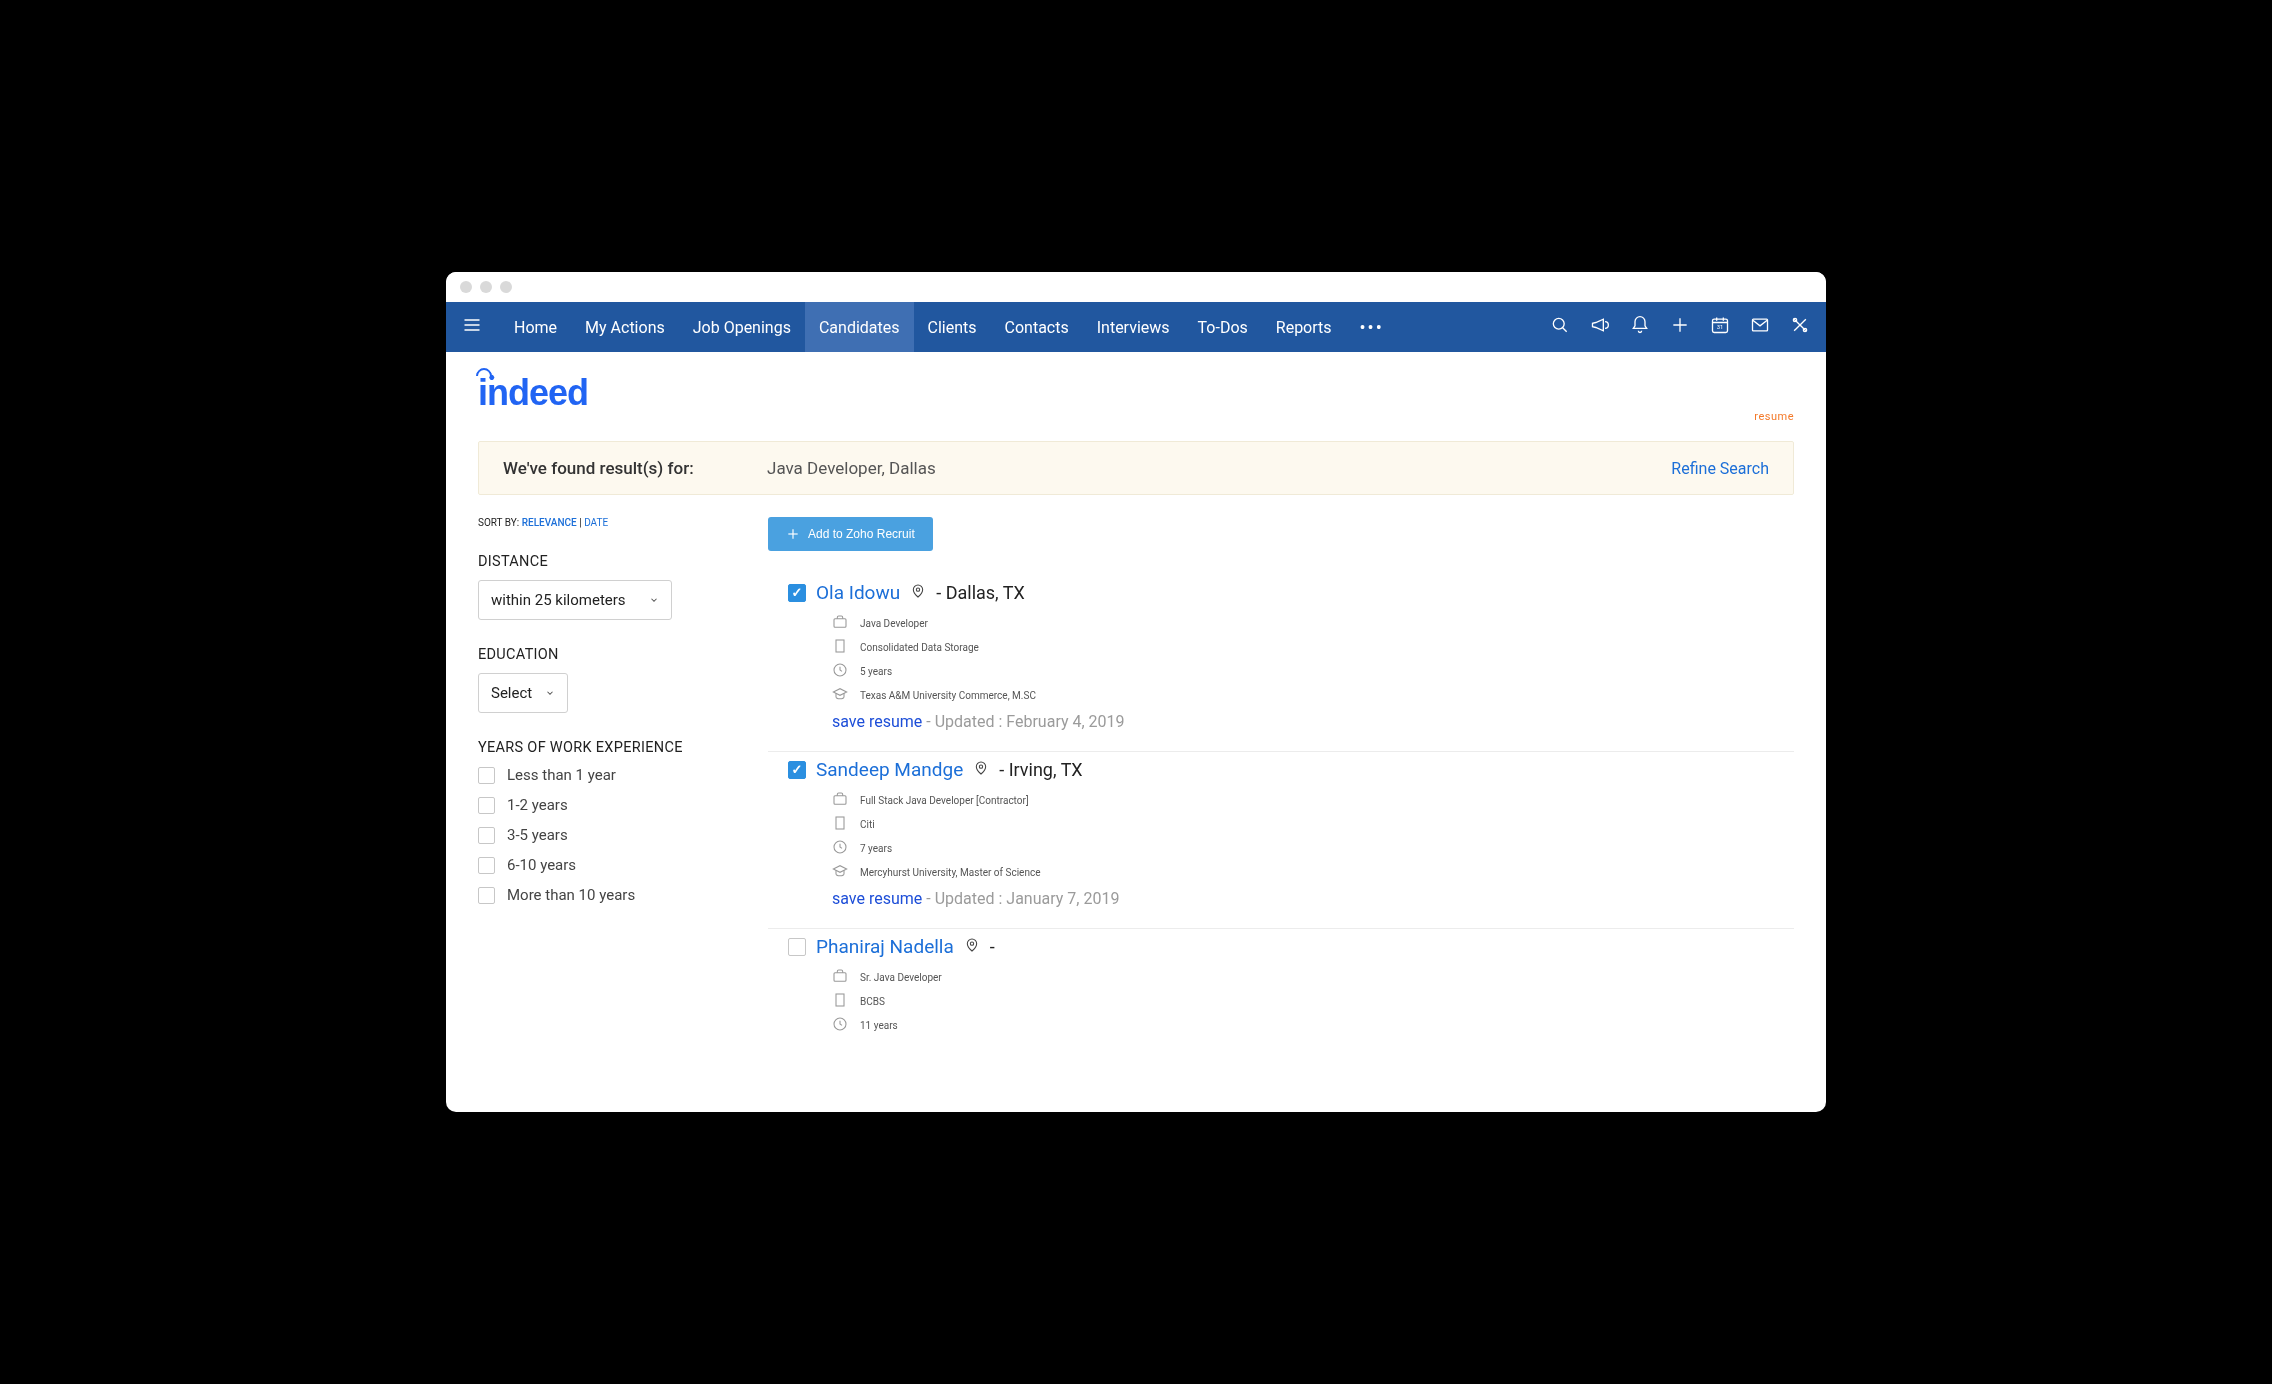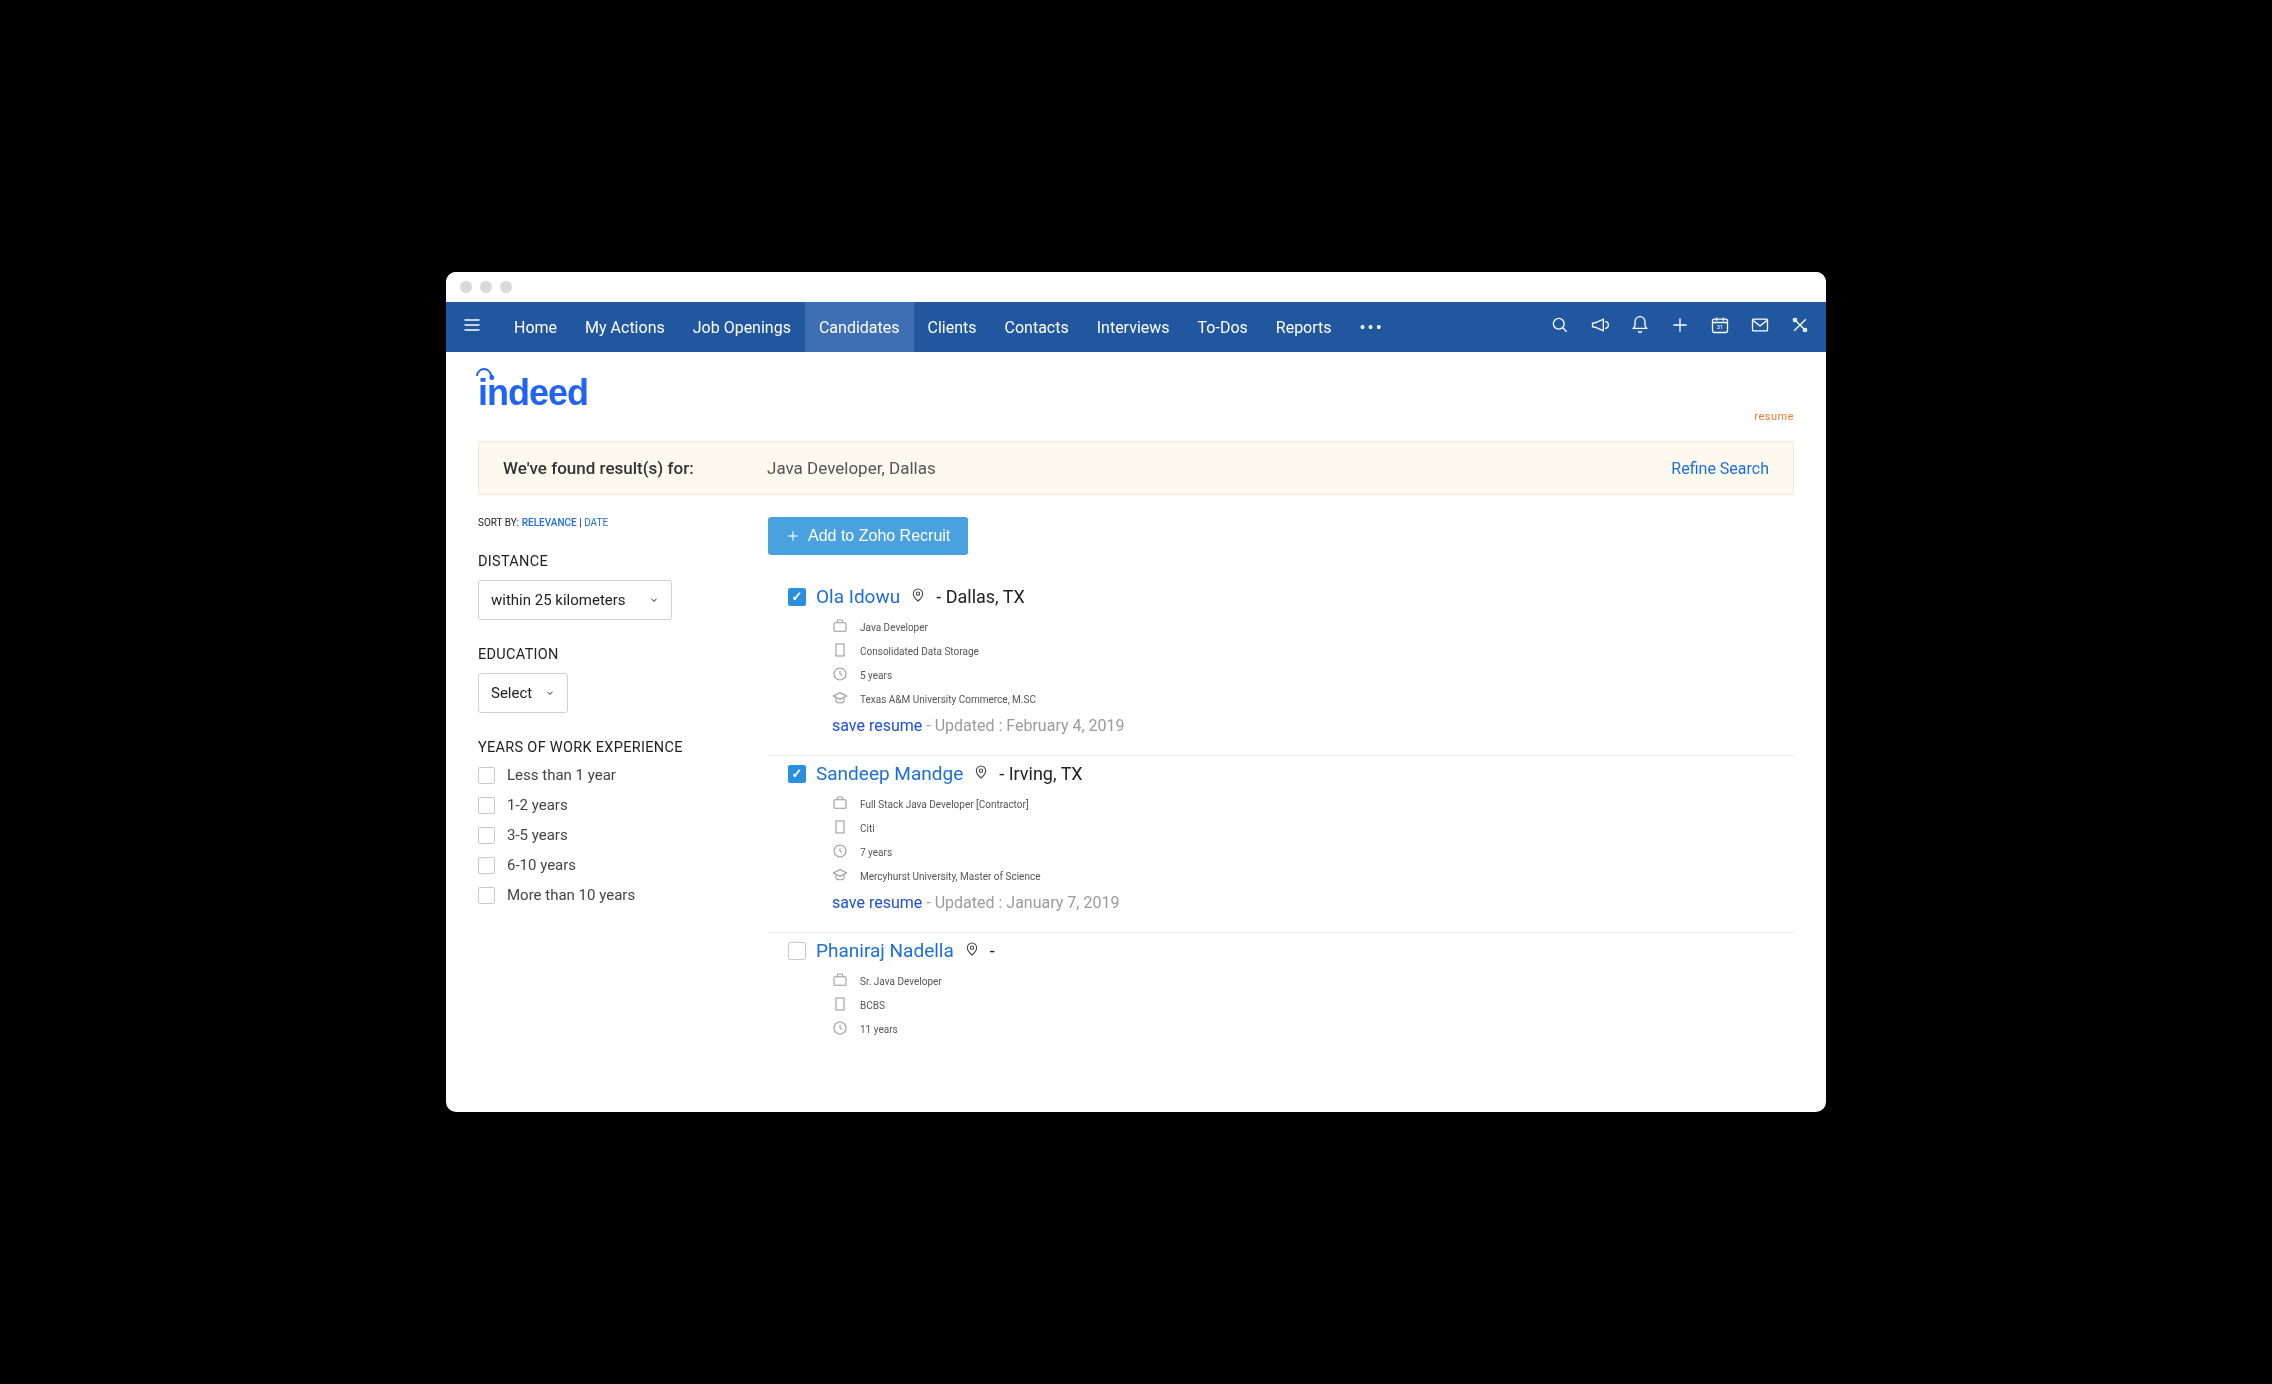--- a/index.html
+++ b/index.html
@@ -124,21 +124,21 @@
   .check-row { display: flex; align-items: center; gap: 12px; margin-bottom: 12px; cursor: pointer; }
   .check-box {
     width: 17px; height: 17px; border: 1.5px solid #c7c7c7; border-radius: 2px; background: #fff;
     flex: none;
   }
   .check-label { color: #444; font-size: 15px; }
 
   .results { flex: 1; }
   .add-btn {
     background: #4aa1e0; color: #fff; border: none; border-radius: 3px;
-    padding: 10px 18px; font-size: 16px; display: inline-flex; align-items: center; gap: 8px;
+    padding: 10px 18px; font-size: 12px; display: inline-flex; align-items: center; gap: 8px;
     cursor: pointer; margin-bottom: 24px;
   }
   .card { padding: 6px 20px 20px 20px; border-bottom: 1px solid #ececec; }
   .card:last-child { border-bottom: none; }
   .card-head { display: flex; align-items: center; gap: 10px; margin-bottom: 10px; }
   .cbox {
     width: 18px; height: 18px; border: 1.5px solid #c7c7c7; border-radius: 2px; flex: none;
     display: flex; align-items: center; justify-content: center; cursor: pointer;
   }
   .cbox.checked { background: #2b8fe0; border-color: #2b8fe0; }

